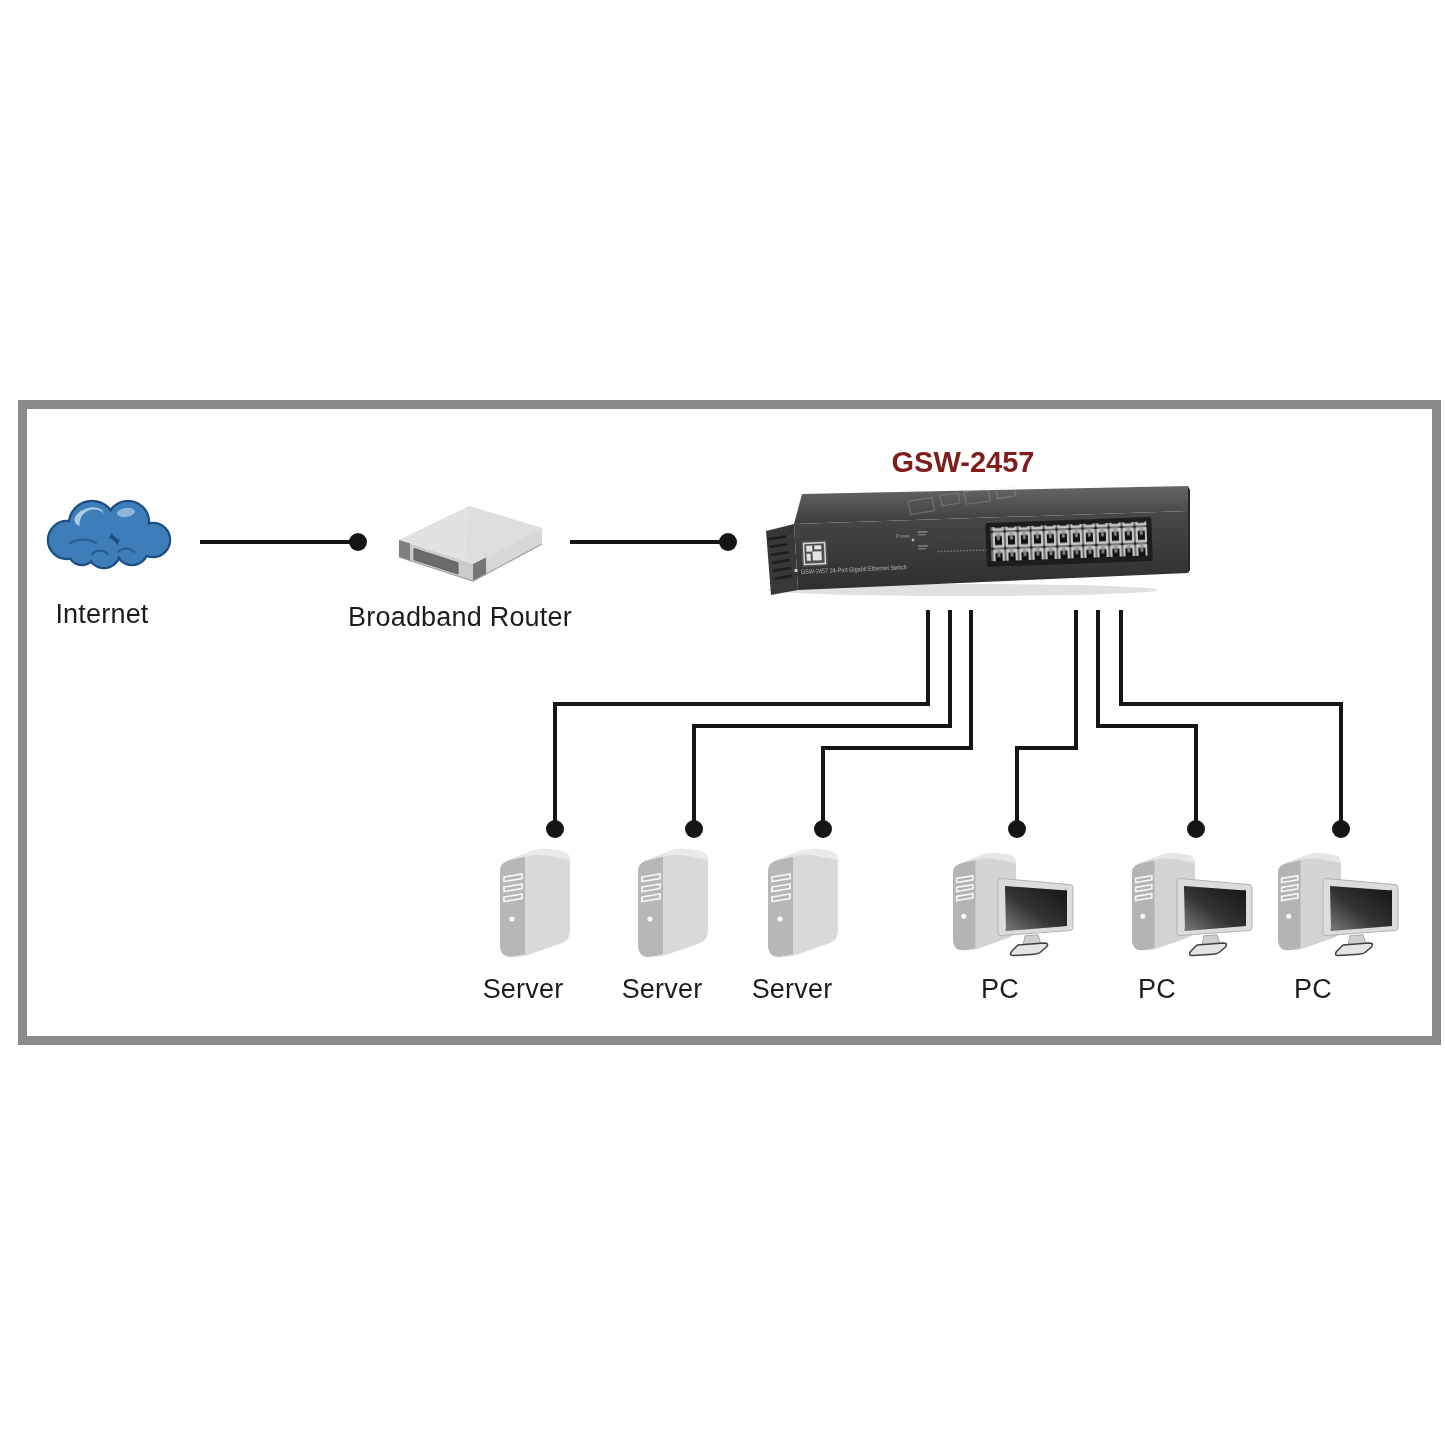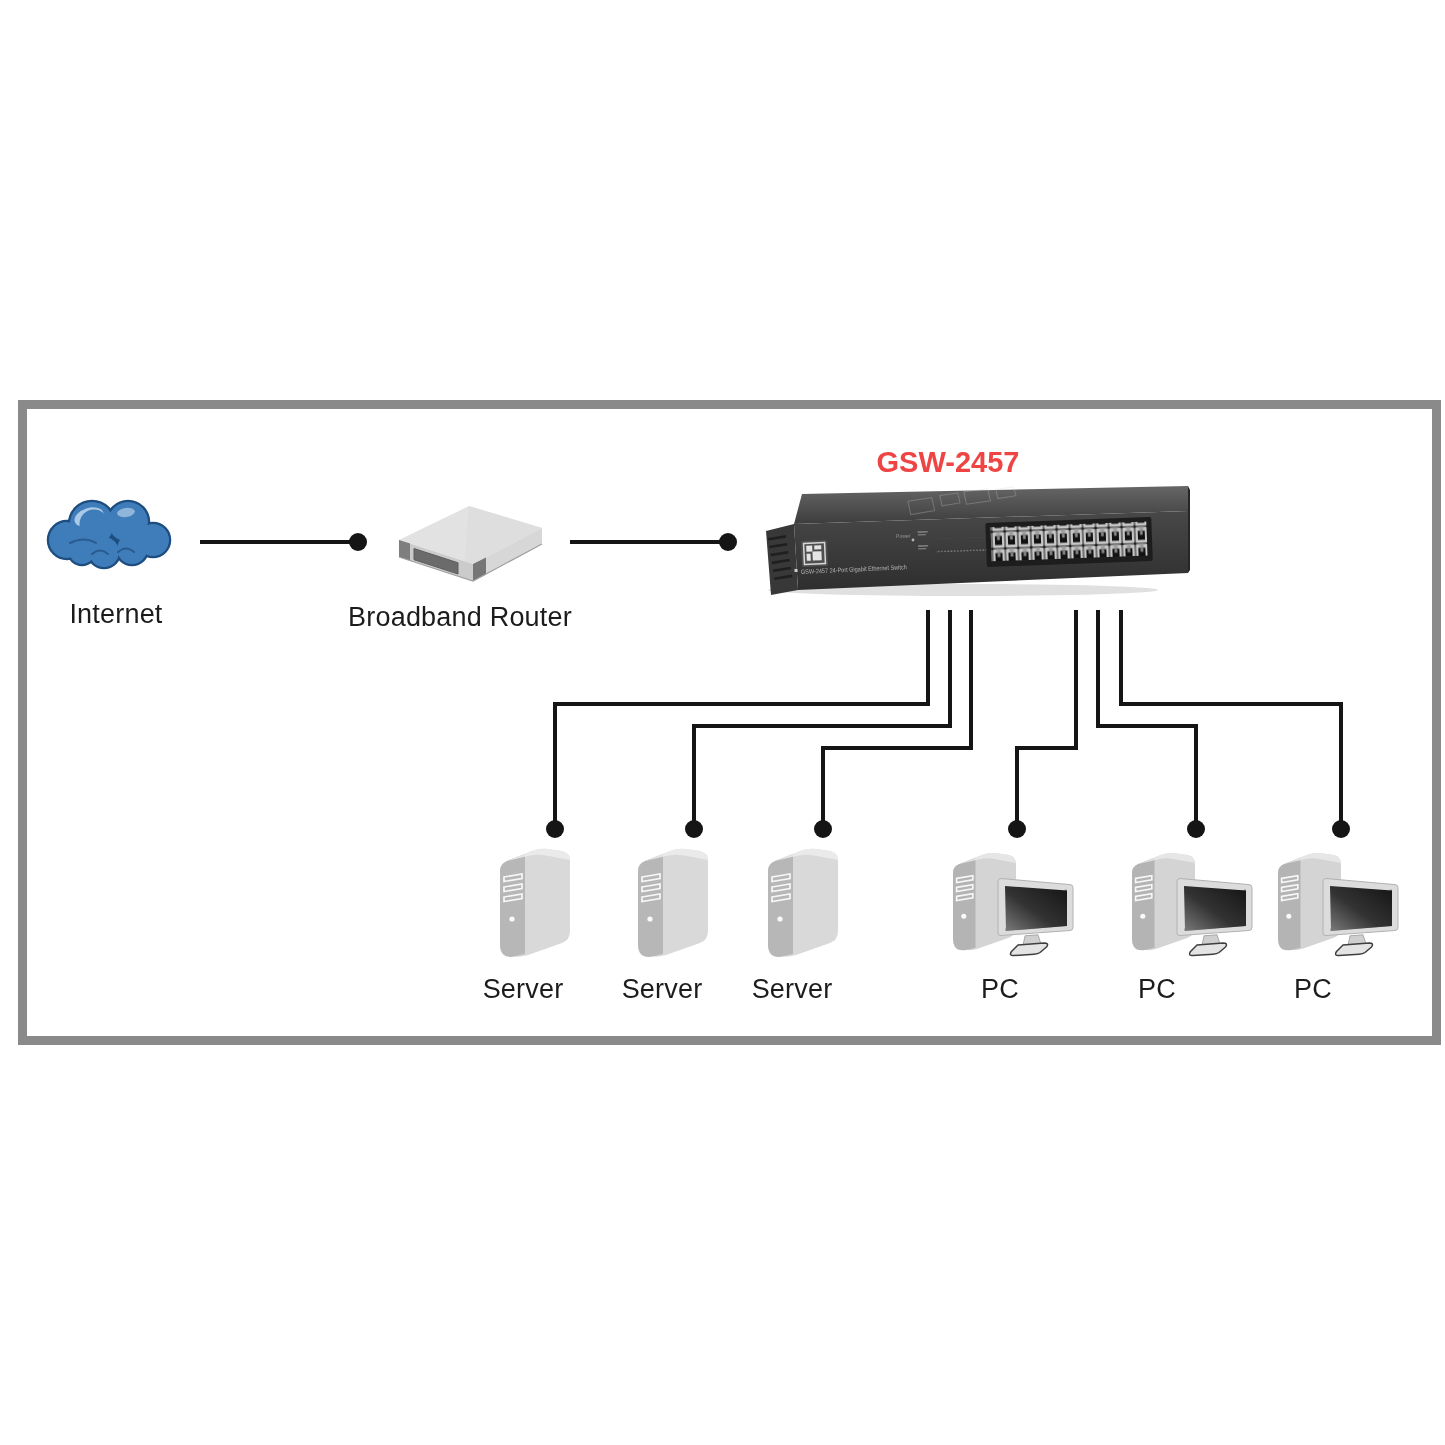--- a/index.html
+++ b/index.html
@@ -6,21 +6,21 @@
   body{width:1445px;height:1445px;position:relative;overflow:hidden;
        font-family:"Liberation Sans","DejaVu Sans",sans-serif;}
   .stage{position:absolute;inset:0;}
   .frame{position:absolute;left:18px;top:400px;width:1423px;height:645px;
          border:9px solid #8a8a8a;box-sizing:border-box;background:transparent;}
   .wires{position:absolute;left:0;top:0;width:1445px;height:1445px;}
   .icon{position:absolute;display:block;}
   .node-label{position:absolute;transform:translateX(-50%);font-size:27px;
               color:#1c1c1c;white-space:nowrap;letter-spacing:0.2px;}
   .switch-title{position:absolute;transform:translateX(-50%);font-size:29px;
-                font-weight:bold;color:#ef4444;white-space:nowrap;}
+                font-weight:bold;color:#7f1d1d;white-space:nowrap;margin-left:15px;}
   svg text{font-family:"Liberation Sans","DejaVu Sans",sans-serif;}
 </style>
 </head>
 <body>
 
 <div class="stage">
 
   <svg width="0" height="0" style="position:absolute" aria-hidden="true">
     <defs>
       <linearGradient id="swTopG" x1="0" y1="0" x2="0" y2="1">
@@ -190,21 +190,21 @@
       <circle cx="823" cy="829" r="9"></circle>
         <circle cx="1017" cy="829" r="9"></circle>
       <circle cx="1196" cy="829" r="9"></circle>
         <circle cx="1341" cy="829" r="9"></circle>
     </g>
   </svg>
 
   <svg class="icon" style="left:38px;top:486px" width="140" height="90">
       <use href="#sym-cloud"></use>
     </svg>
-  <div class="node-label" style="left:116px;top:599px">Internet</div>
+  <div class="node-label" style="left:102px;top:599px">Internet</div>
 
   <svg class="icon" style="left:393px;top:500px" width="155" height="85">
       <use href="#sym-router"></use>
     </svg>
   <div class="node-label" style="left:460px;top:602px">Broadband Router</div>
 
   <div class="switch-title" style="left:948px;top:446px">GSW-2457</div>
   <svg class="icon" style="left:758px;top:478px" width="432" height="120">
       <use href="#sym-switch"></use>
     </svg>

